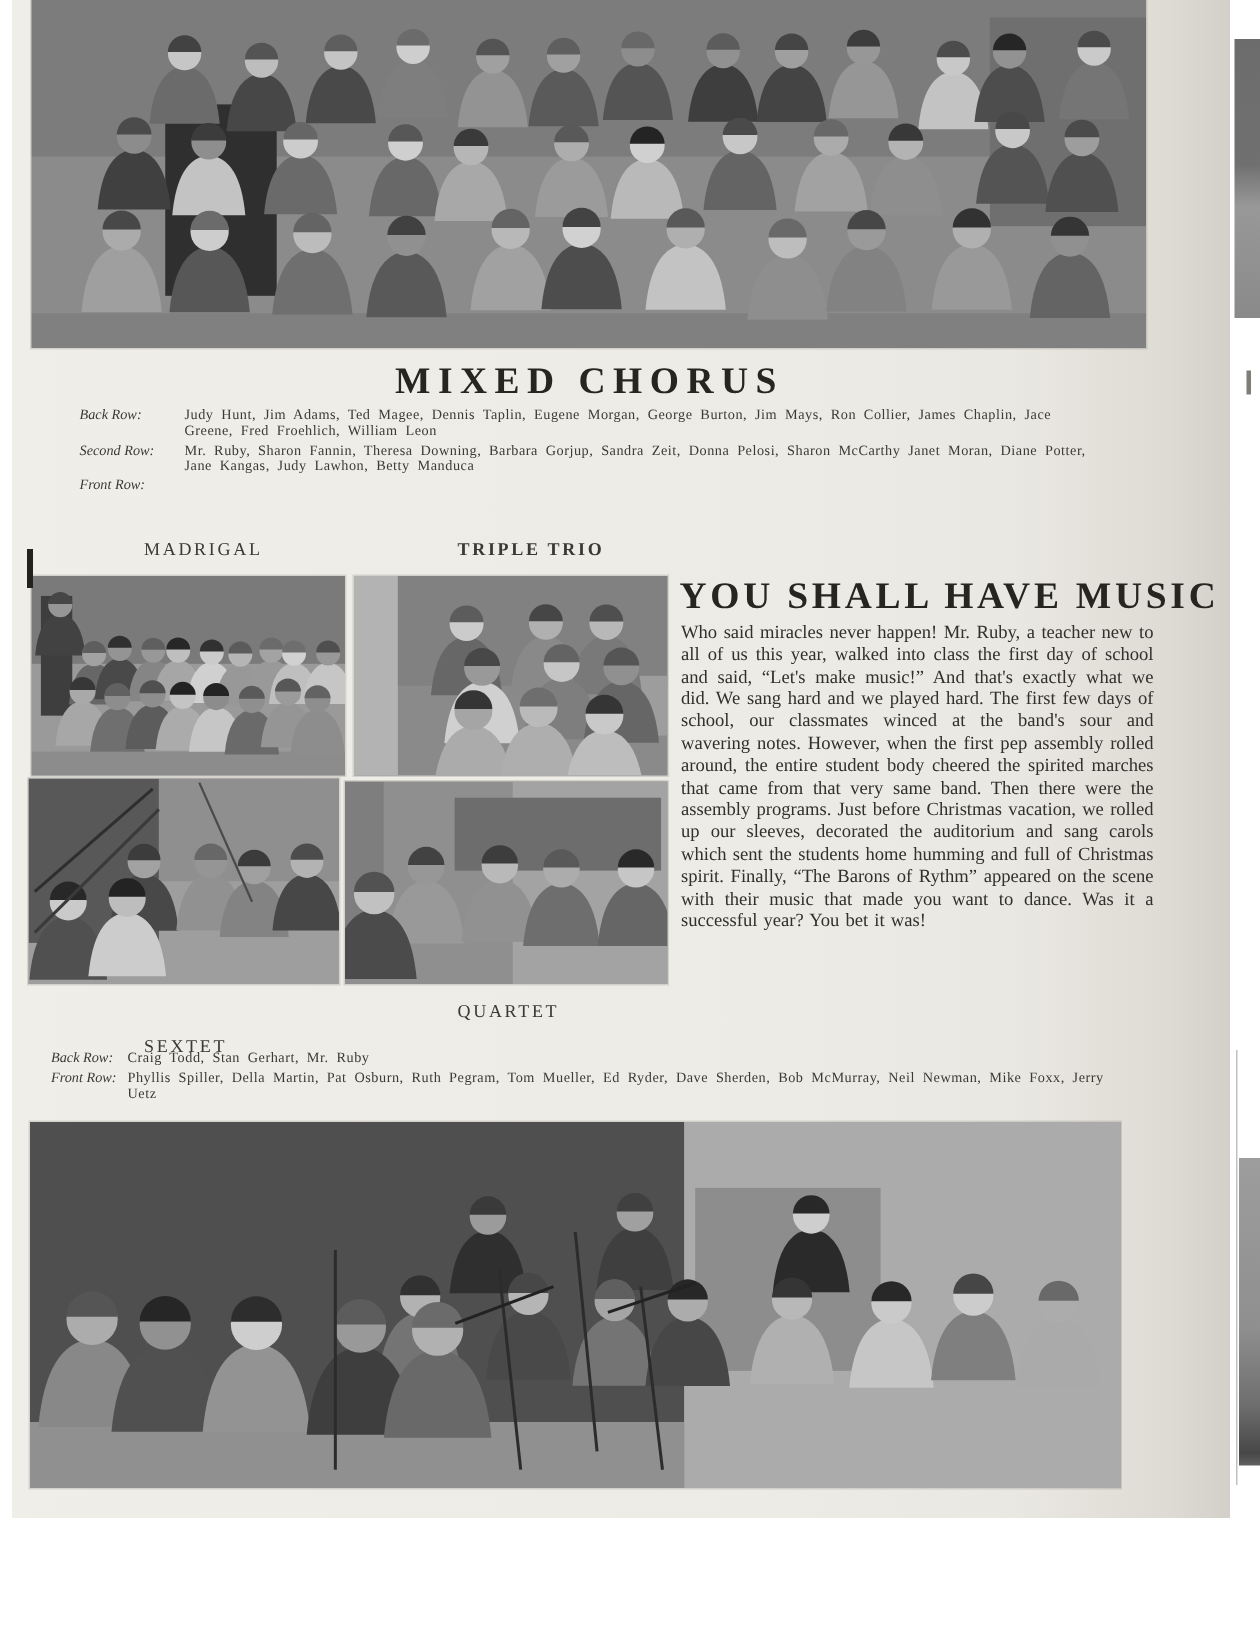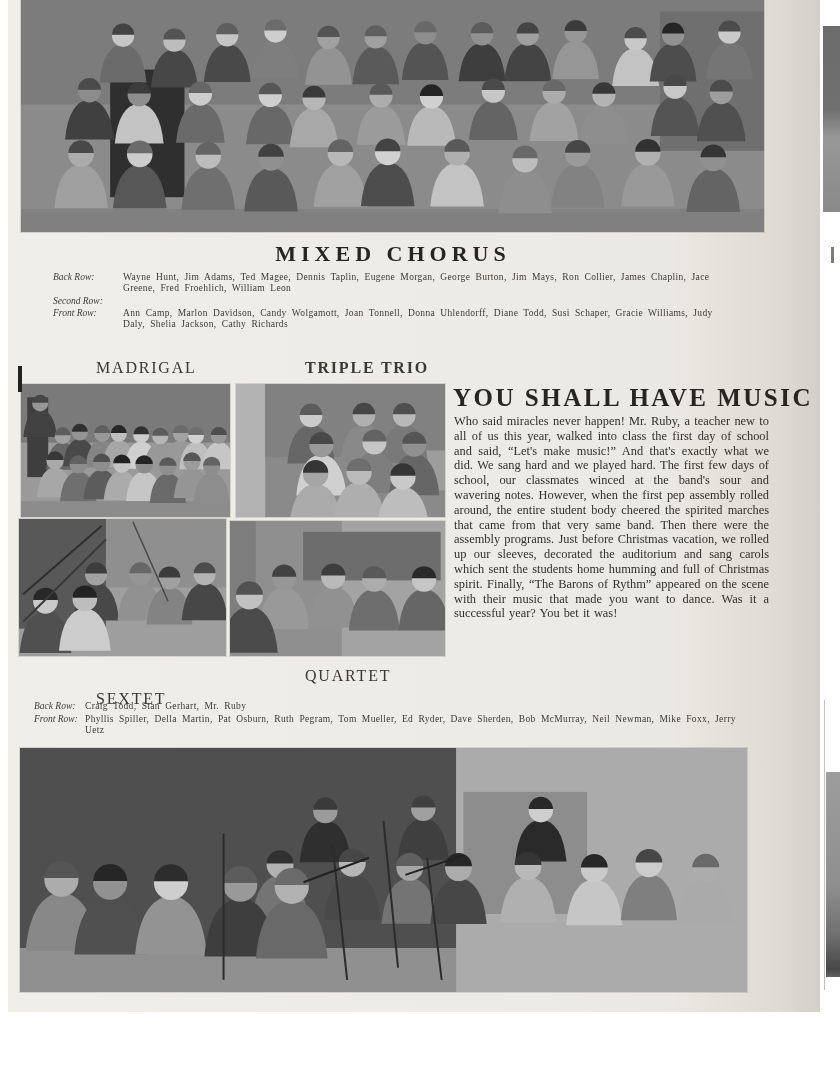--- a/index.html
+++ b/index.html
@@ -21,38 +21,38 @@
   #ph-madrigal{left:13px;top:384px;width:209px;height:133px;}
   #ph-trio{left:228px;top:384px;width:209px;height:133px;}
   #ph-sextet{left:11px;top:519px;width:207px;height:137px;}
   #ph-quartet{left:222px;top:521px;width:215px;height:135px;}
   #ph-band{left:12px;top:748px;width:727px;height:244px;}
 
   .big-title{
     position:absolute;margin:0;font-weight:bold;color:#262520;
     font-family:"Liberation Serif", serif;
   }
-  #chorus-title{left:15px;top:241px;width:740px;text-align:center;font-size:22px;letter-spacing:5px;}
+  #chorus-title{left:15px;top:241px;width:740px;text-align:center;font-size:25px;letter-spacing:5px;}
   #article-title{left:445px;top:384px;width:318px;font-size:25px;letter-spacing:2.5px;white-space:nowrap;}
   #band-title{left:455px;top:674px;width:270px;text-align:center;font-size:24px;letter-spacing:5px;}
 
   .credits{position:absolute;color:#3b3a33;}
   #chorus-credits{left:45px;top:272px;width:682px;}
   #band-credits{left:26px;top:701px;width:706px;}
   .credit-row{display:flex;align-items:flex-start;margin-bottom:2px;}
   .credit-label{
     flex:0 0 auto;font-style:italic;font-size:9.5px;line-height:10.8px;white-space:nowrap;
   }
   #chorus-credits .credit-label{width:70px;}
   #band-credits .credit-label{width:51px;}
   .credit-names{
     flex:1 1 auto;font-size:9.5px;line-height:10.8px;letter-spacing:.35px;word-spacing:2.5px;
   }
   .photo-label{
-    position:absolute;font-size:16px;letter-spacing:1.8px;color:#3a3932;white-space:nowrap;
+    position:absolute;font-size:12px;letter-spacing:1.8px;color:#3a3932;white-space:nowrap;
   }
   #label-madrigal{left:88px;top:359px;}
   #label-trio{left:297px;top:359px;font-weight:bold;}
   #label-sextet{left:88px;top:690px;}
   #label-quartet{left:297px;top:667px;}
 
   #article-body{
     position:absolute;left:446px;top:414px;width:315px;
     font-size:12.4px;line-height:14.8px;text-align:justify;color:#31302a;
     word-spacing:1px;
@@ -189,28 +189,28 @@
         <circle cx="692.3171857413514" cy="158.460361328125" r="12.76" fill="rgb(144,144,144)"></circle>
         <path d="M 679.5571857413514 157.184361328125 A 12.76 12.76 0 0 1 705.0771857413514 157.184361328125 Z" fill="rgb(53,53,53)"></path>
       </svg>
     </div>
 
   <h1 class="big-title" id="chorus-title">MIXED CHORUS</h1>
 
   <div class="credits" id="chorus-credits">
     <div class="credit-row">
       <span class="credit-label">Back Row:</span>
-      <span class="credit-names">Wayne Hunt, Jim Adams, Ted Magee, Dennis Taplin, Eugene Morgan, George Burton, Jim Mays, Ron Collier, James Chaplin, Jace Greene, Fred Froehlich, William Leon</span>
+      <span class="credit-names">Judy Hunt, Jim Adams, Ted Magee, Dennis Taplin, Eugene Morgan, George Burton, Jim Mays, Ron Collier, James Chaplin, Jace Greene, Fred Froehlich, William Leon</span>
     </div>
     <div class="credit-row">
       <span class="credit-label">Second Row:</span>
+      <span class="credit-names">Mr. Ruby, Sharon Fannin, Theresa Downing, Barbara Gorjup, Sandra Zeit, Donna Pelosi, Sharon McCarthy Janet Moran, Diane Potter, Jane Kangas, Judy Lawhon, Betty Manduca</span>
     </div>
     <div class="credit-row">
       <span class="credit-label">Front Row:</span>
-      <span class="credit-names">Ann Camp, Marlon Davidson, Candy Wolgamott, Joan Tonnell, Donna Uhlendorff, Diane Todd, Susi Schaper, Gracie Williams, Judy Daly, Shelia Jackson, Cathy Richards</span>
     </div>
   </div>
 
   <div class="photo-label" id="label-madrigal">MADRIGAL</div>
   <div class="photo-label" id="label-trio">TRIPLE TRIO</div>
 
   <div class="photo" id="ph-madrigal">
       <svg width="209" height="133" viewBox="0 0 209 133" xmlns="http://www.w3.org/2000/svg">
         <rect width="209" height="133" fill="#9a9a9a"></rect>
         <rect x="0" y="0" width="209" height="58.52" fill="#7a7a7a" opacity="1"></rect>

